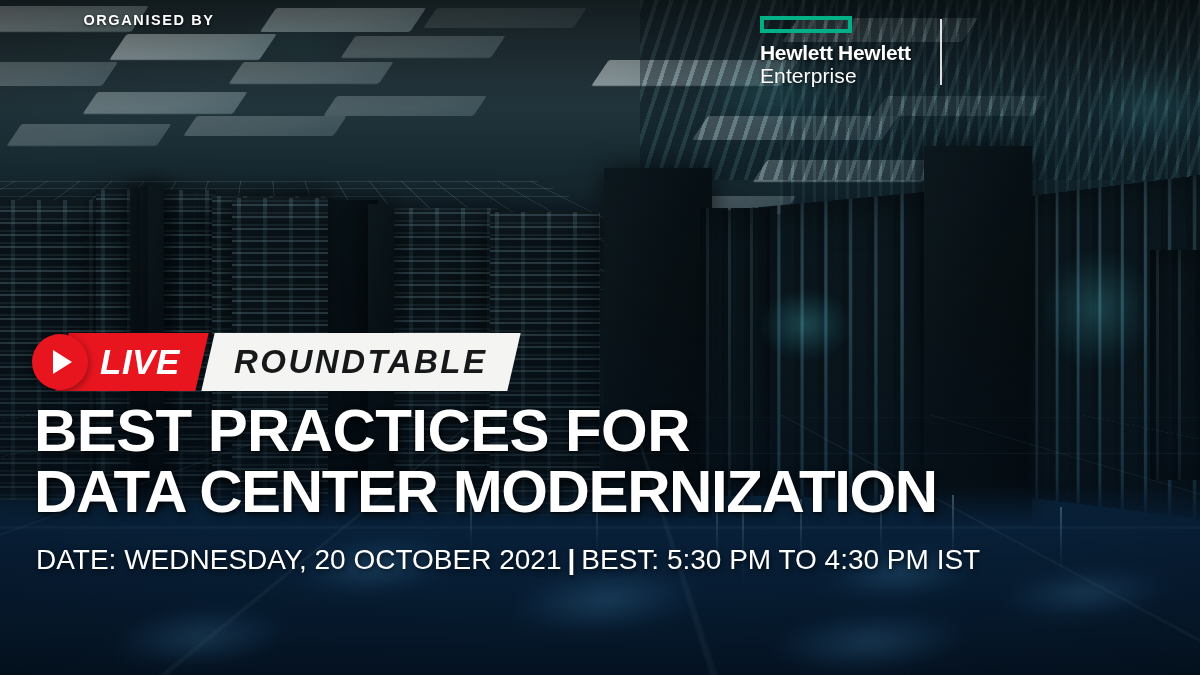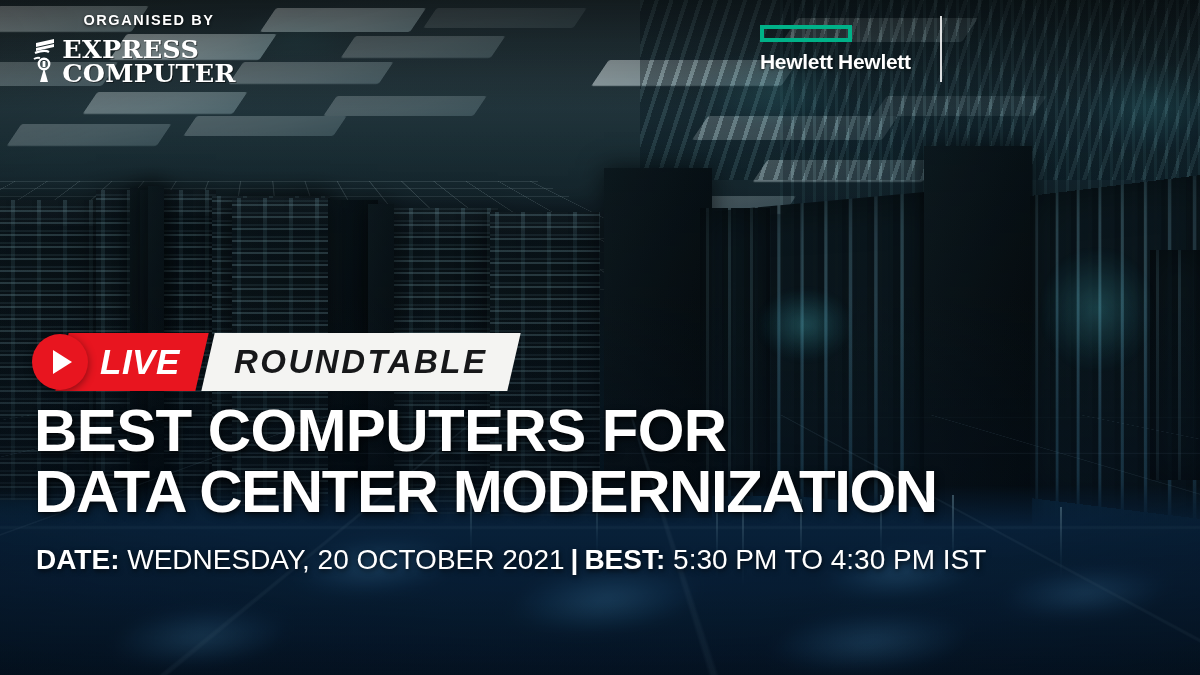--- a/index.html
+++ b/index.html
@@ -284,21 +284,21 @@
   }
   .headline .l2 { letter-spacing: -1.4px; }
 
   
   .meta {
     position: absolute; left: 36px; top: 543px;
     color: #ffffff; font-size: 28px; line-height: 34px;
     white-space: nowrap;
     text-shadow: 1px 2px 5px rgba(0,0,0,.7);
   }
-  .meta b { font-weight: 700; }
+  .meta b { font-weight: 400; }
   .meta .reg { font-weight: 400; }
   .meta .pipe { font-weight: 700; padding: 0 6px; }
 </style>
 </head>
 <body>
 
 <div class="banner">
 
   <div class="bg">
     <div class="bg-base"></div>
@@ -400,66 +400,48 @@
     <div class="text-scrim"></div>
     <div class="vignette"></div>
   </div>
 
   <div class="content">
 
     <div class="topbar">
 
       <div class="organiser">
         <div class="kicker">ORGANISED BY</div>
-        <div class="ec-logo">
-          <div class="ec-mark">
-            <svg viewBox="0 0 26 50" width="26" height="50" aria-hidden="true">
-
-              <path d="M4 6 L22 2 L22 6 L4 10 Z" fill="#ffffff"></path>
-              <path d="M4 11 L22 7 L22 10 L4 14 Z" fill="#ffffff"></path>
-              <path d="M3 16 C3 16 12 12 17 15" stroke="#ffffff" stroke-width="2.2" fill="none"></path>
-
-              <circle cx="12" cy="27" r="5.2" fill="none" stroke="#ffffff" stroke-width="2.4"></circle>
-              <path d="M12 31 L8 45 L16 45 Z" fill="#ffffff"></path>
-              <rect x="10.6" y="24" width="2.8" height="6" fill="#ffffff"></rect>
-              <path d="M2 22 C2 22 5 20 8 21" stroke="#ffffff" stroke-width="2" fill="none"></path>
-            </svg>
-          </div>
-          <div class="ec-words">
-            <span>EXPRESS</span>
-            <span>COMPUTER</span>
-          </div>
-        </div>
       </div>
 
       <div class="partner">
         <div class="partner-row">
           <div class="hpe">
             <div class="hpe-bar"></div>
             <div class="hpe-t1">Hewlett Hewlett</div>
+            <div class="hpe-t2">Enterprise</div>
           </div>
           <div class="divider"></div>
         </div>
       </div>
     </div>
 
     <div class="ribbon">
       <div class="play-circle">
         <div class="play-tri"></div>
       </div>
       <div class="chip chip-live">
         <span class="t">LIVE</span>
       </div>
       <div class="chip chip-rt">
         <span class="t">ROUNDTABLE</span>
       </div>
     </div>
 
     <div class="headline">
-      <span class="l l1">BEST COMPUTERS FOR</span>
+      <span class="l l1">BEST PRACTICES FOR</span>
       <span class="l l2">DATA CENTER MODERNIZATION</span>
     </div>
 
     <div class="meta">
       <b>DATE:</b><span class="reg">&nbsp;</span><span class="reg">WEDNESDAY, 20 OCTOBER 2021</span><span class="pipe">|</span><b>BEST:</b><span class="reg">&nbsp;</span><span class="reg">5:30 PM TO 4:30 PM IST</span>
     </div>
 
   </div>
 </div>
 

